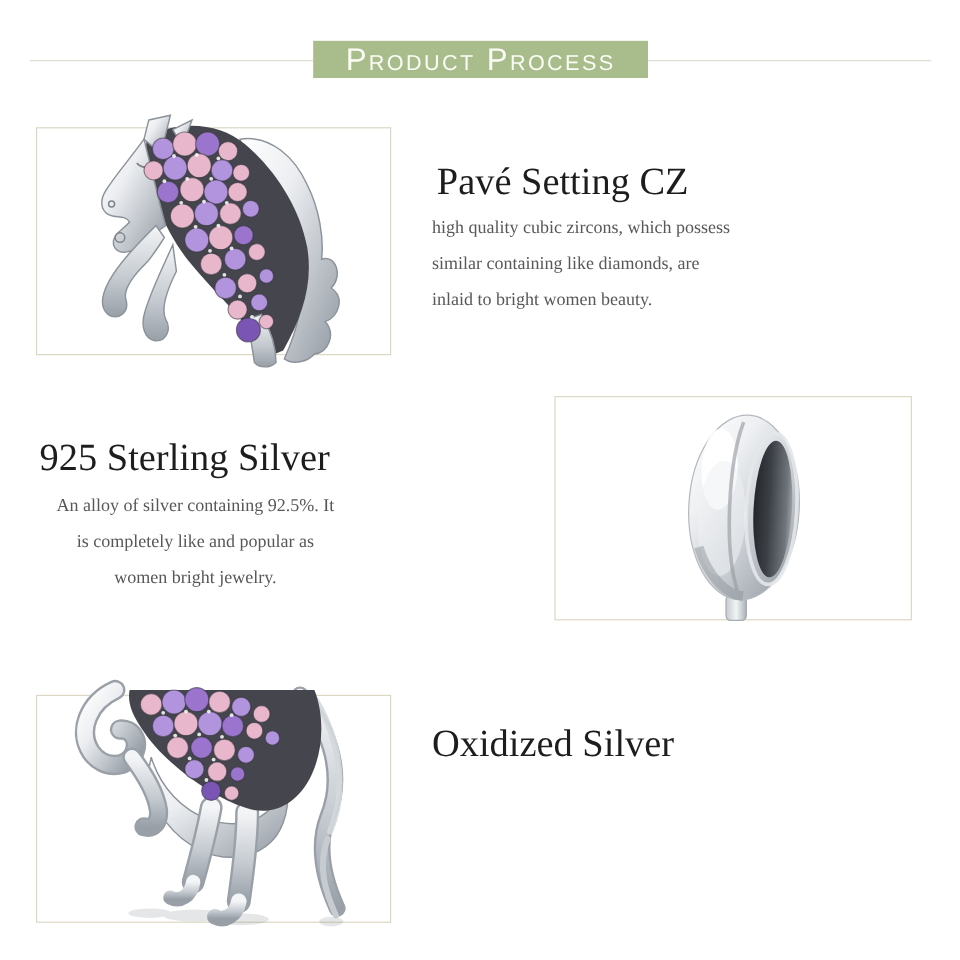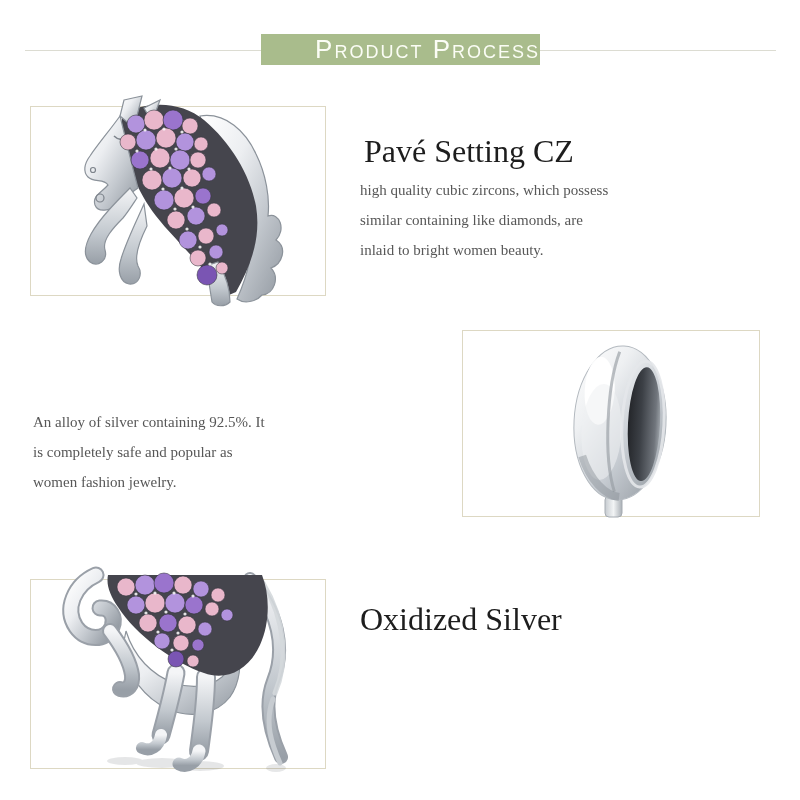--- a/index.html
+++ b/index.html
@@ -15,35 +15,35 @@
     --gem-deep-purple:#7a55b3;
   }
   *{margin:0;padding:0;box-sizing:border-box;}
   html,body{background:#ffffff;}
   .page{position:relative;width:800px;height:800px;background:#ffffff;overflow:hidden;
         font-family:"Liberation Serif", serif;}
   .rule{position:absolute;top:50px;height:1px;background:var(--rule-line);}
   .rule.left{left:25px;width:236px;}
   .rule.right{left:540px;width:236px;}
   .banner{position:absolute;left:261px;top:34px;width:279px;height:31px;
-          background:var(--banner-bg);display:flex;align-items:center;justify-content:flex-end;
+          background:var(--banner-bg);display:flex;align-items:center;justify-content:center;
           font-family:"Liberation Sans", sans-serif;font-variant:small-caps;
           font-size:26px;letter-spacing:2px;color:var(--banner-text);}
   .photo-box{position:absolute;border:1px solid var(--photo-border);}
   .photo-box svg{position:absolute;left:-1px;top:-1px;overflow:visible;display:block;}
   .box1{left:30px;top:106px;width:296px;height:190px;}
   .box2{left:462px;top:330px;width:298px;height:187px;}
   .box3{left:30px;top:579px;width:296px;height:190px;}
   .heading{position:absolute;font-size:32px;line-height:40px;color:var(--heading-text);white-space:nowrap;}
   .h1{left:364px;top:131px;}
   .h2{left:33px;top:361px;}
   .h3{left:360px;top:599px;}
   .body{position:absolute;font-size:15px;line-height:30px;color:var(--body-text);white-space:nowrap;}
   .b1{left:360px;top:175px;}
-  .b2{left:33px;top:407px;}
+  .b2{left:47px;top:407px;text-align:center;}
   .b3{left:360px;top:648px;}
   
   .gem{stroke:#33333c;stroke-opacity:.55;stroke-width:1;}
   .gp{fill:var(--gem-pink);} .gl{fill:var(--gem-lavender);}
   .gu{fill:var(--gem-purple);} .gd{fill:var(--gem-deep-purple);}
   .sp{fill:#ffffff;opacity:.85;}
   .band{fill:#45454d;}
   .so{stroke:#8b929a;stroke-width:1.2;}
 </style>
 </head>
@@ -148,24 +148,25 @@
     </svg>
   </div>
 
   <div class="heading h1">Pavé Setting CZ</div>
   <div class="body b1">
     <div>high quality cubic zircons, which possess</div>
     <div>similar containing like diamonds, are</div>
     <div>inlaid to bright women beauty.</div>
   </div>
 
+  <div class="heading h2">925 Sterling Silver</div>
   <div class="body b2">
     <div>An alloy of silver containing 92.5%. It</div>
-    <div>is completely safe and popular as</div>
-    <div>women fashion jewelry.</div>
+    <div>is completely like and popular as</div>
+    <div>women bright jewelry.</div>
   </div>
 
   <div class="photo-box box2">
     <svg width="298" height="187" viewBox="0 0 298 187">
       <defs>
         <linearGradient id="sBody" x1="0" y1="0" x2="1" y2="1">
           <stop offset="0" stop-color="#ffffff"></stop>
             <stop offset=".3" stop-color="#eef0f2"></stop>
           <stop offset=".6" stop-color="#c9ced4"></stop>
             <stop offset="1" stop-color="#8f969d"></stop>

